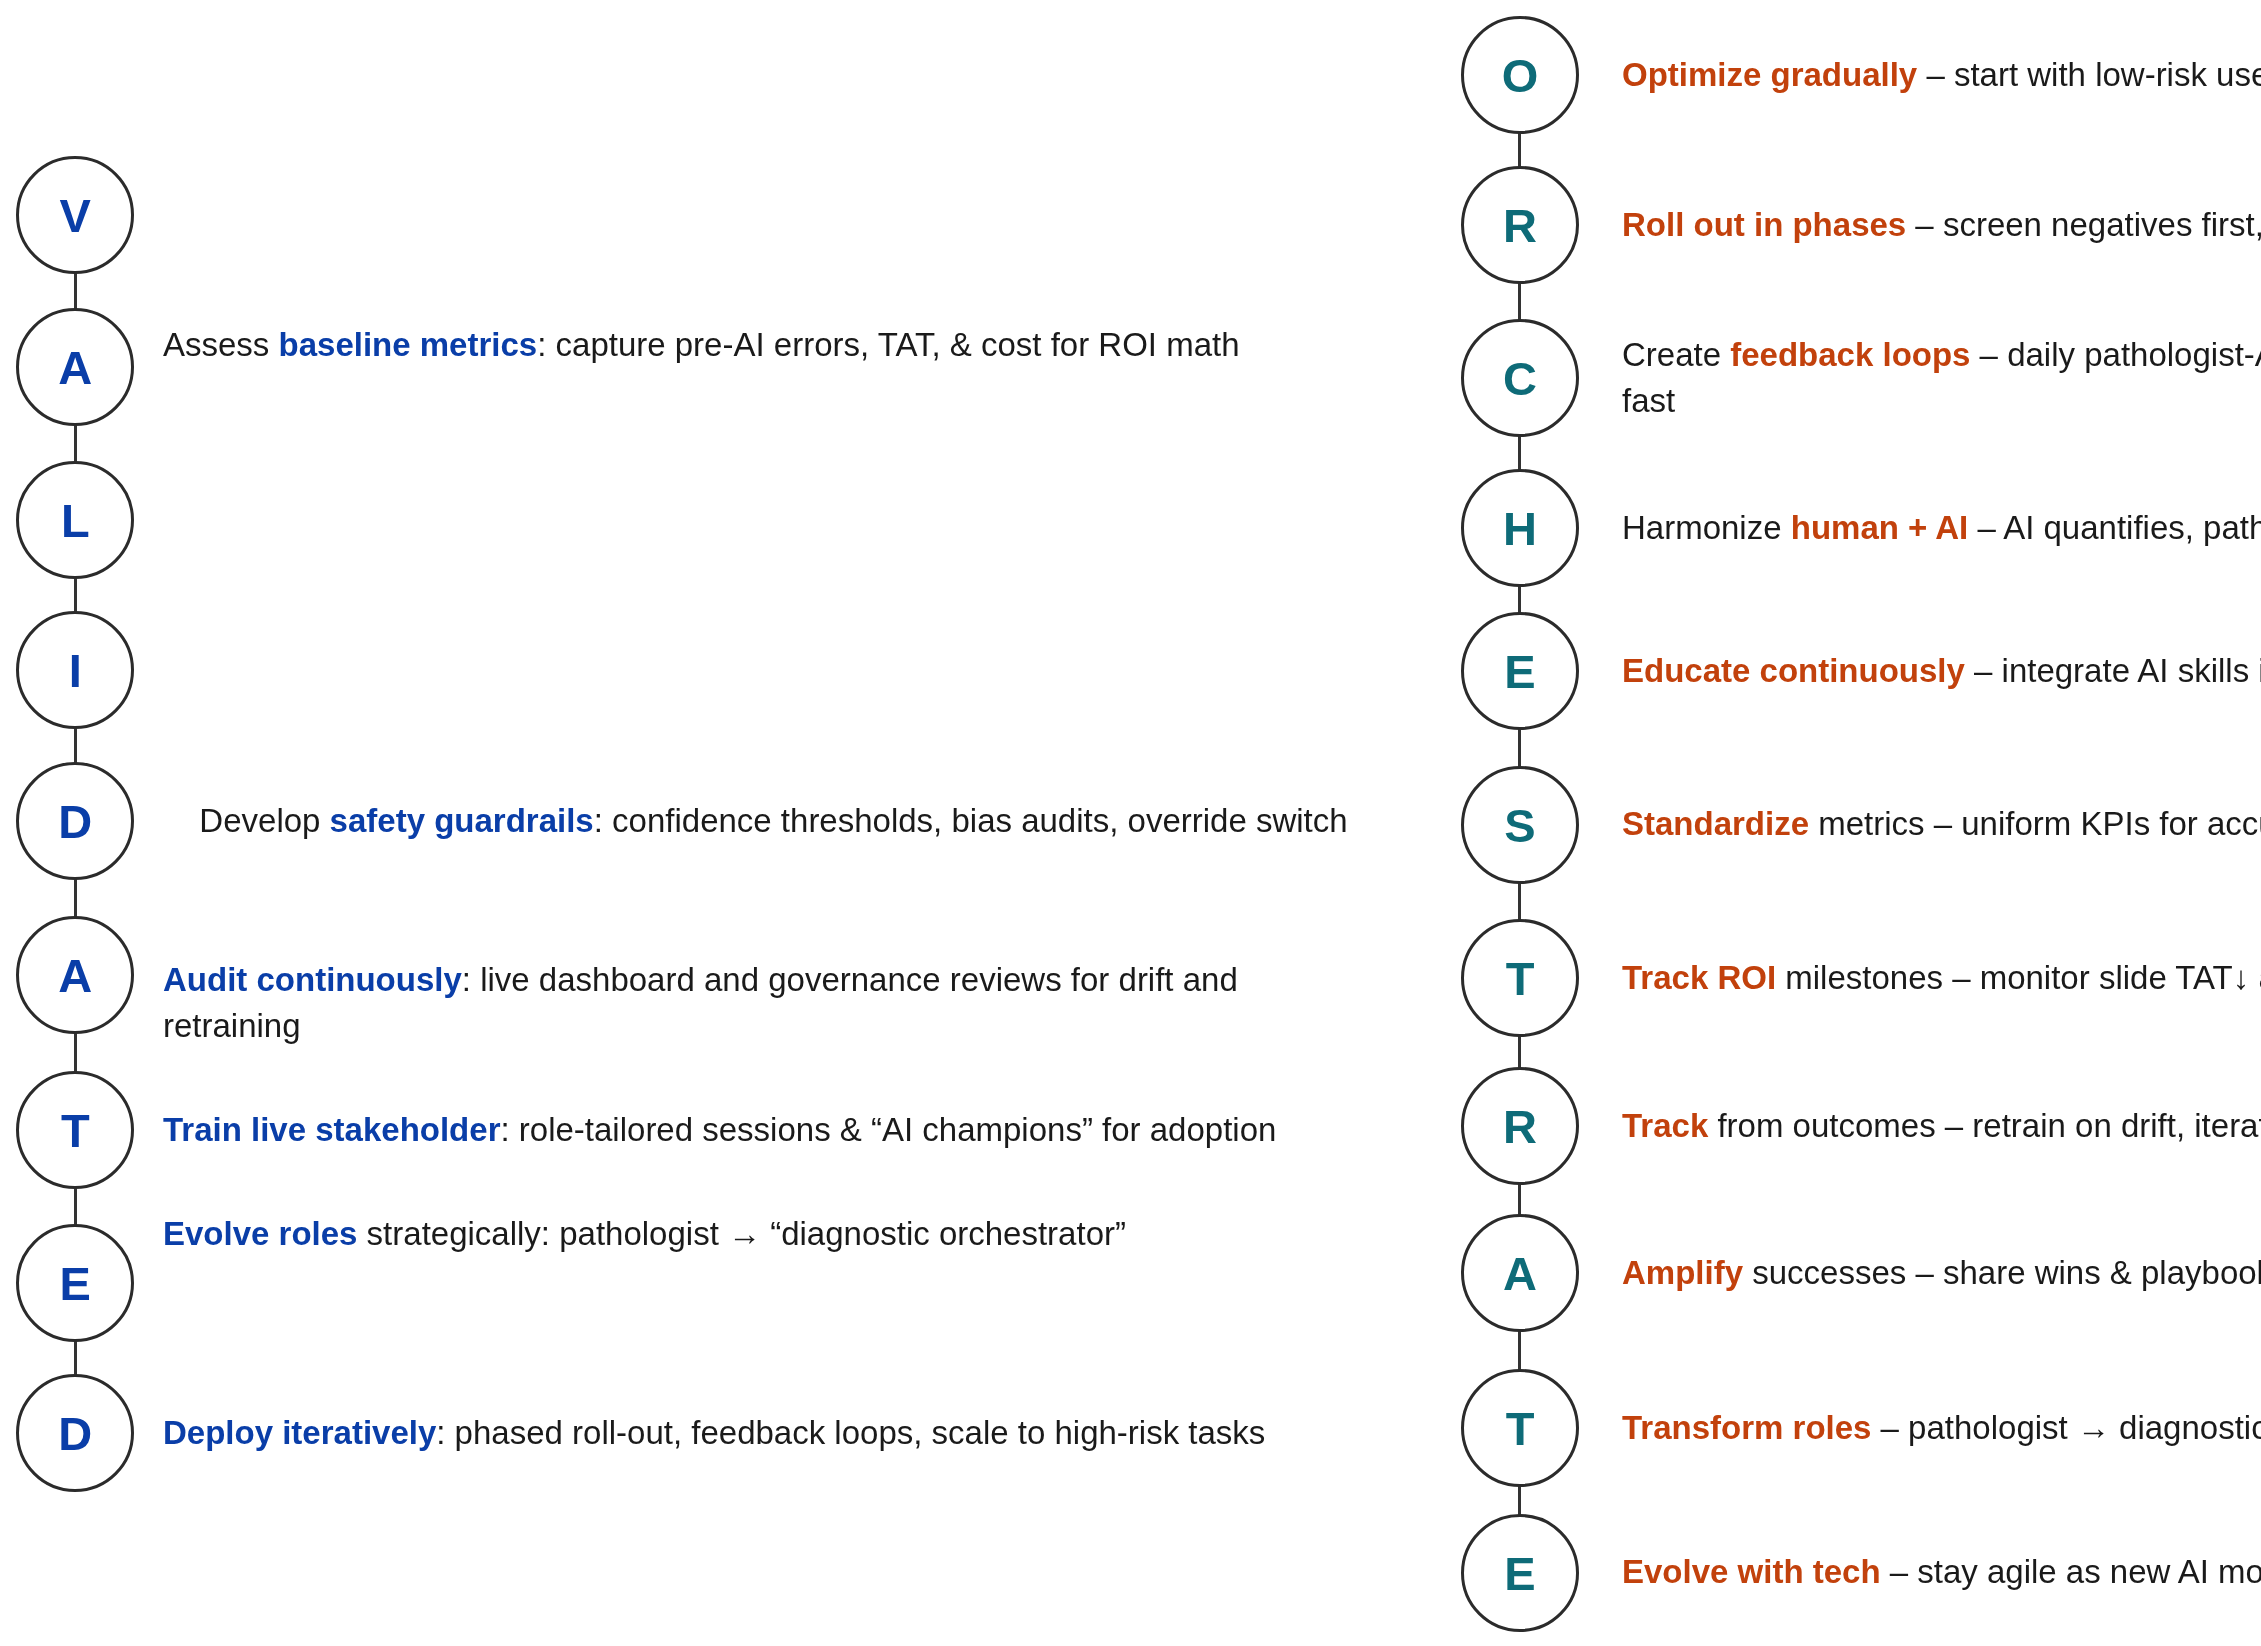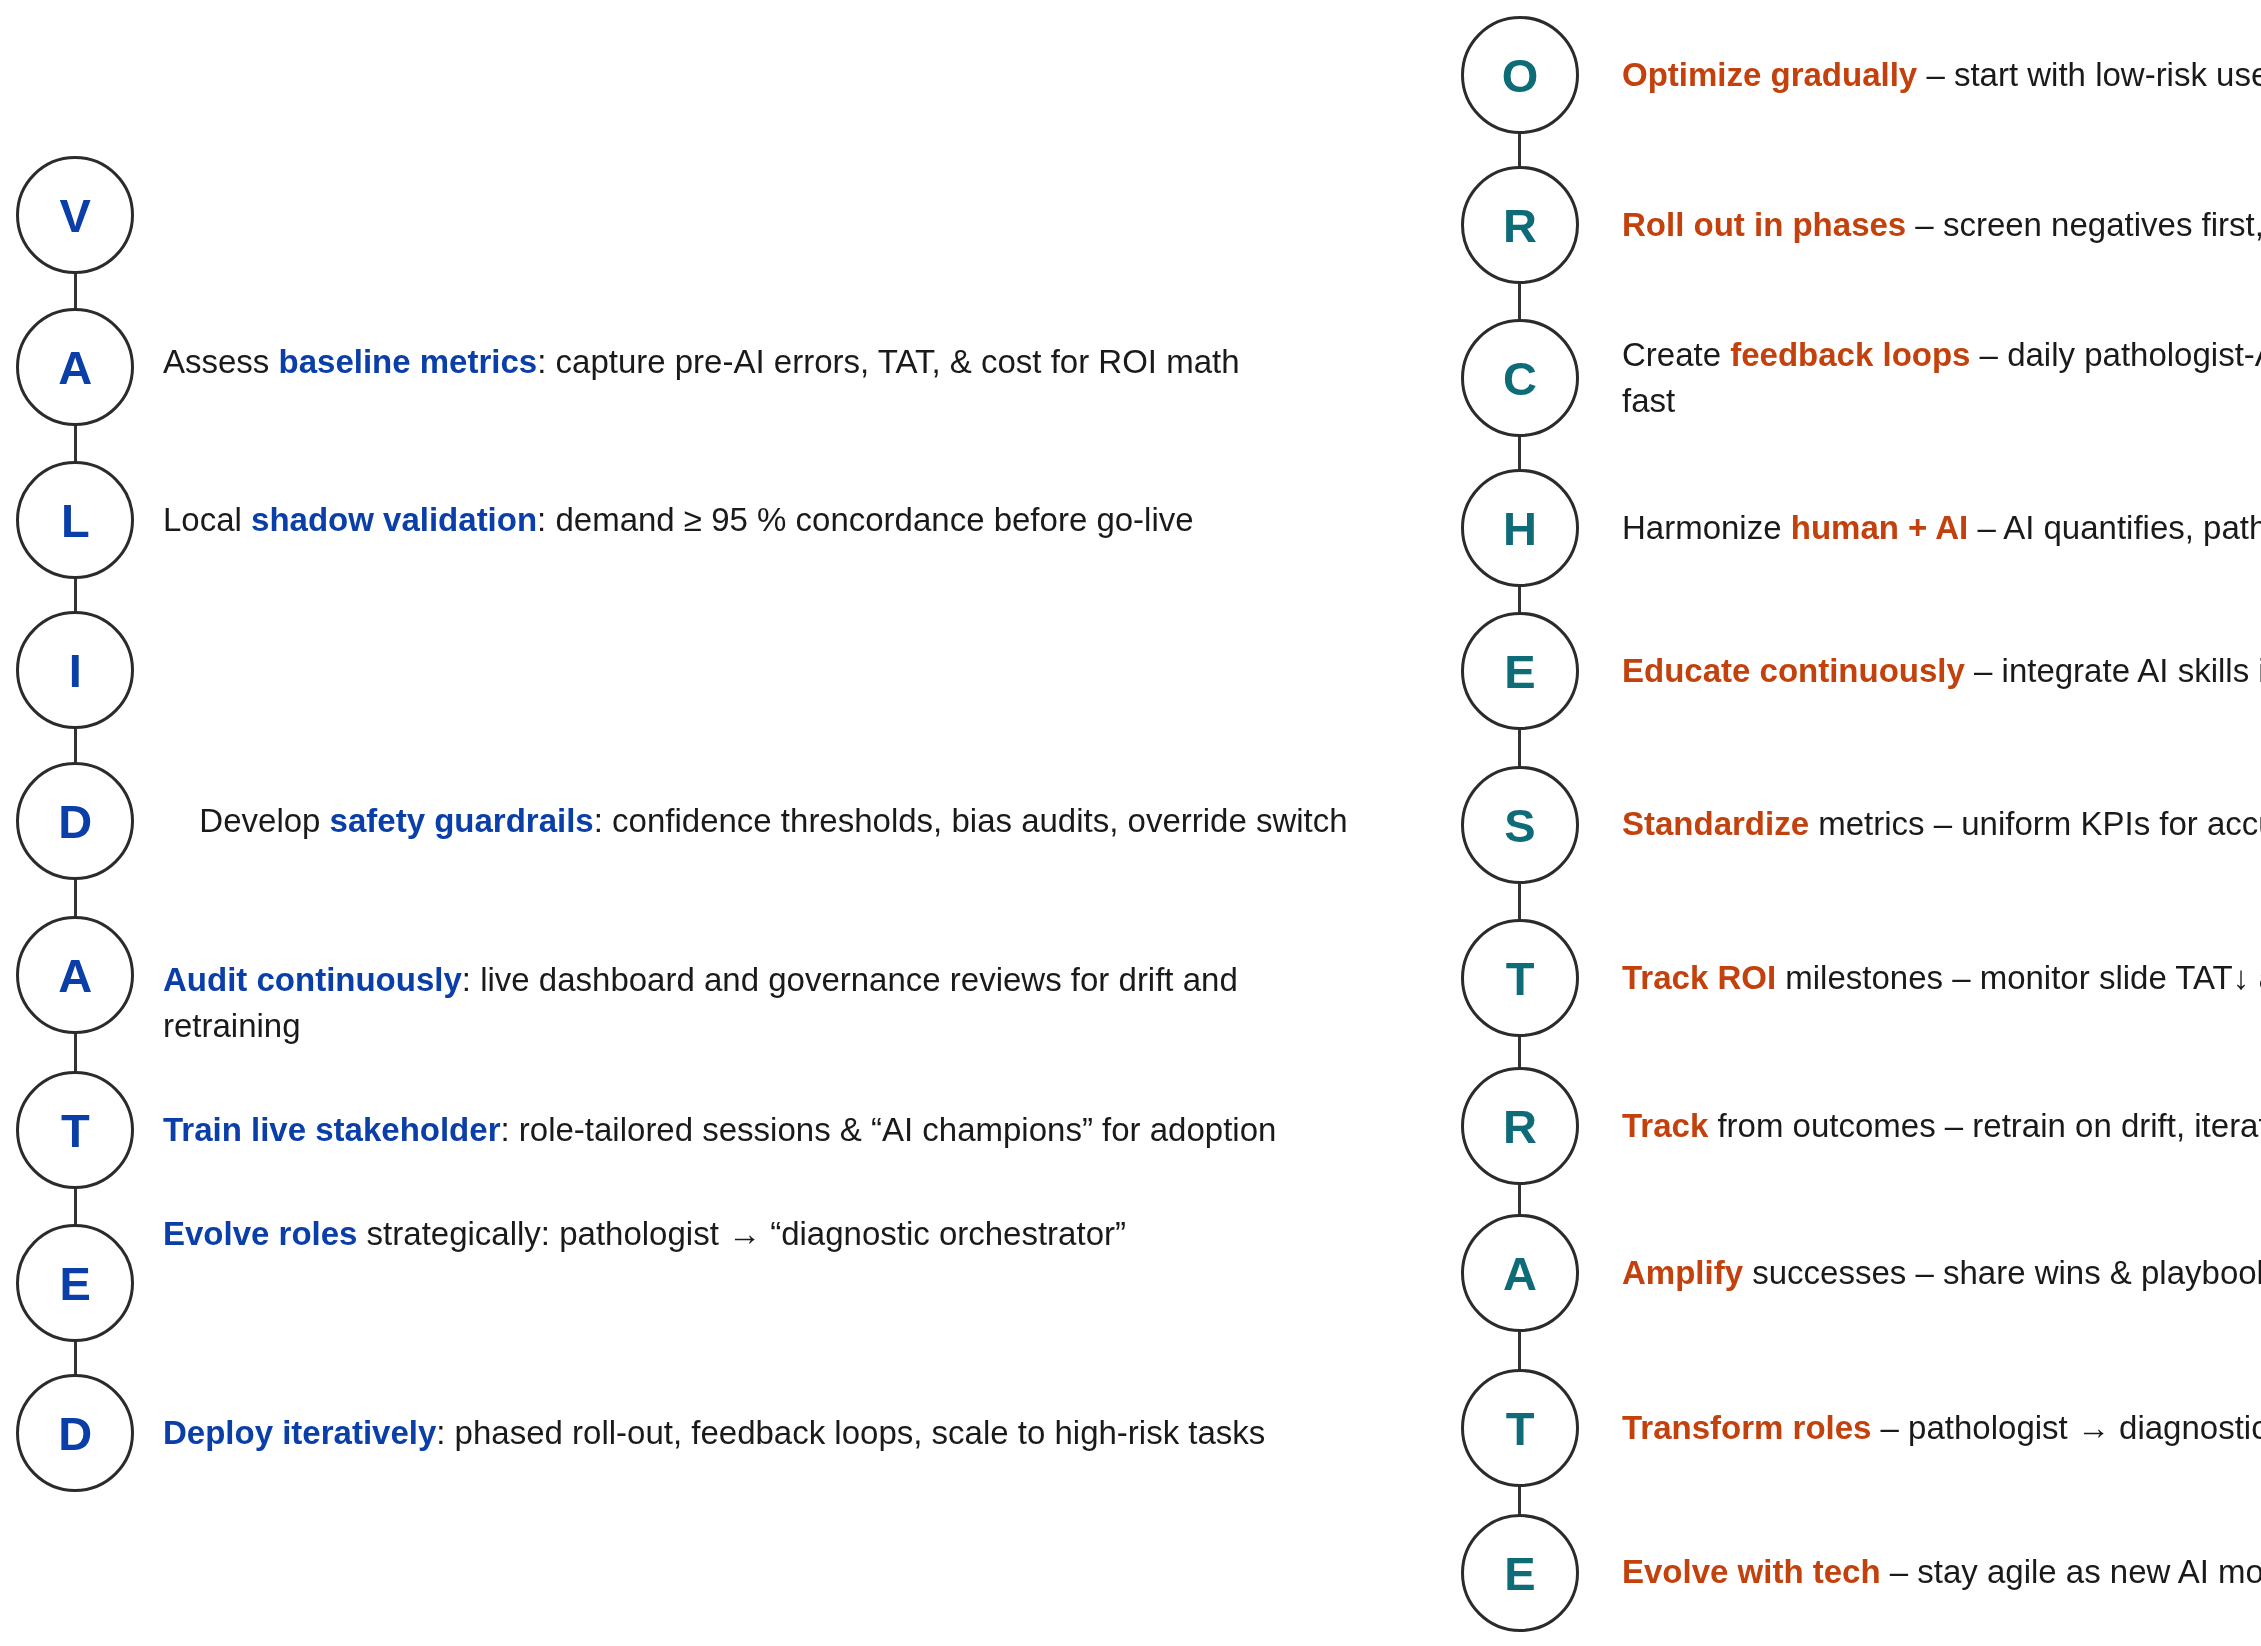--- a/index.html
+++ b/index.html
@@ -19,23 +19,22 @@
   .left .hl { color:#0a3ea8; }
   .right .hl { color:#c2410c; }
 </style>
 </head>
 <body>
 
 <div class="col left">
   <div class="connector" style="left:74px; top:215px; height:1218px;"></div>
 <div class="node" style="left: 16.3px; top: 156px;">V</div>
     <div class="node" style="left: 16.3px; top: 308px;">A</div>
-    <div class="text" style="top: 362px;"><span>Assess </span><span class="hl">baseline metrics</span><span>: capture pre-AI errors, TAT, &amp; cost for ROI math</span></div>
+    <div class="text" style="top: 345px;"><span>Assess </span><span class="hl">baseline metrics</span><span>: capture pre-AI errors, TAT, &amp; cost for ROI math</span></div>
     <div class="node" style="left: 16.3px; top: 461px;">L</div>
-    <div class="text" style="top: 520px;"><span>Local </span><span class="hl">shadow validation</span><span>: demand ≥ 95 % concordance before go-live</span></div>
     <div class="node" style="left: 16.3px; top: 611px;">I</div>
     <div class="node" style="left: 16.3px; top: 762px;">D</div>
     <div class="text" style="top: 821px; text-align: center;"><span>Develop </span><span class="hl">safety guardrails</span><span>: confidence thresholds, bias audits, override switch</span></div>
     <div class="node" style="left: 16.3px; top: 916px;">A</div>
     <div class="text" style="top: 975px; margin-top: 28px;"><span></span><span class="hl">Audit continuously</span><span>: live dashboard and governance reviews for drift and retraining</span></div>
     <div class="node" style="left: 16.3px; top: 1071px;">T</div>
     <div class="text" style="top: 1130px;"><span></span><span class="hl">Train live stakeholder</span><span>: role-tailored sessions &amp; “AI champions” for adoption</span></div>
     <div class="node" style="left: 16.3px; top: 1224px;">E</div>
     <div class="text" style="top: 1234px;"><span></span><span class="hl">Evolve roles</span><span> strategically: pathologist → “diagnostic orchestrator”</span></div>
     <div class="node" style="left: 16.3px; top: 1374px;">D</div>

